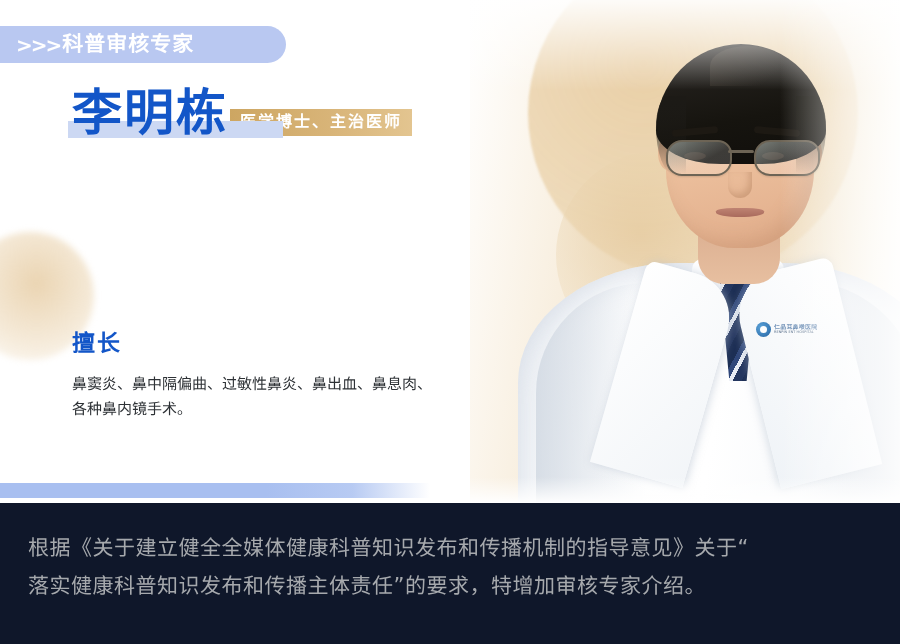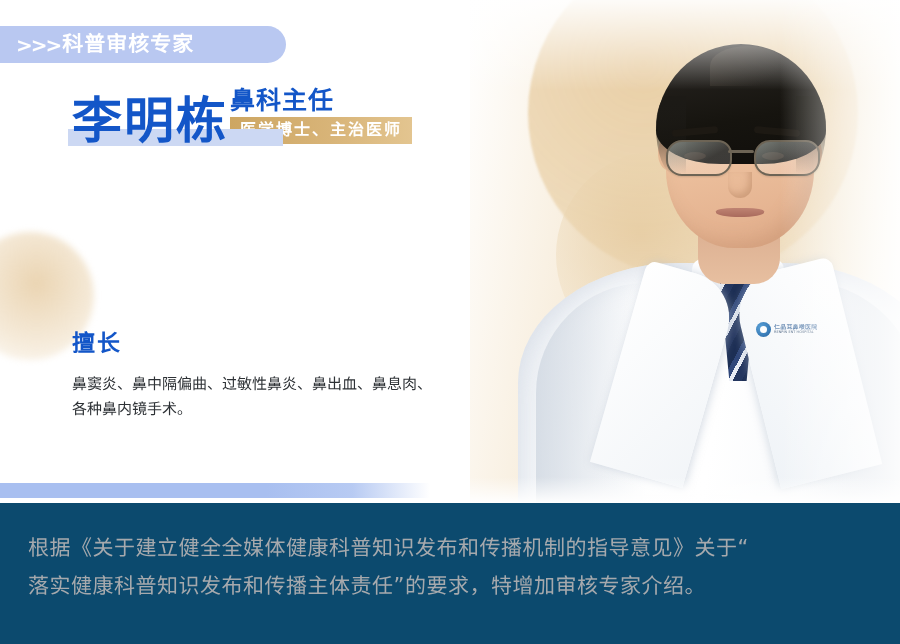--- a/index.html
+++ b/index.html
@@ -527,21 +527,21 @@
     font-weight: 500;
   }
 
   
   .footer {
     position: absolute;
     left: 0;
     top: 503px;
     width: 900px;
     height: 141px;
-    background: #0c4a6e;
+    background: #0f172a;
     box-sizing: border-box;
     padding: 26px 28px 7px 28px;
   }
   .footer-line {
     font-size: 21px;
     color: #a6a9ad;
     line-height: 38px;
     letter-spacing: 0.5px;
     white-space: nowrap;
   }
@@ -607,21 +607,20 @@
       <span class="badge-chevrons">&gt;&gt;&gt;</span>
       <span class="badge-label">科普审核专家</span>
     </div>
 
     <div class="name-row">
       <span class="name-wrap">
         <span class="name-hl"></span>
         <span class="name-text">李明栋</span>
       </span>
       <span class="title-col">
-        <span class="dept-title">鼻科主任</span>
         <span class="degree-bar">医学博士、主治医师</span>
       </span>
     </div>
 
 
     <div class="spec-title">擅长</div>
     <div class="spec-body">
       <div class="spec-line">鼻窦炎、鼻中隔偏曲、过敏性鼻炎、鼻出血、鼻息肉、</div>
       <div class="spec-line">各种鼻内镜手术。</div>
     </div>

